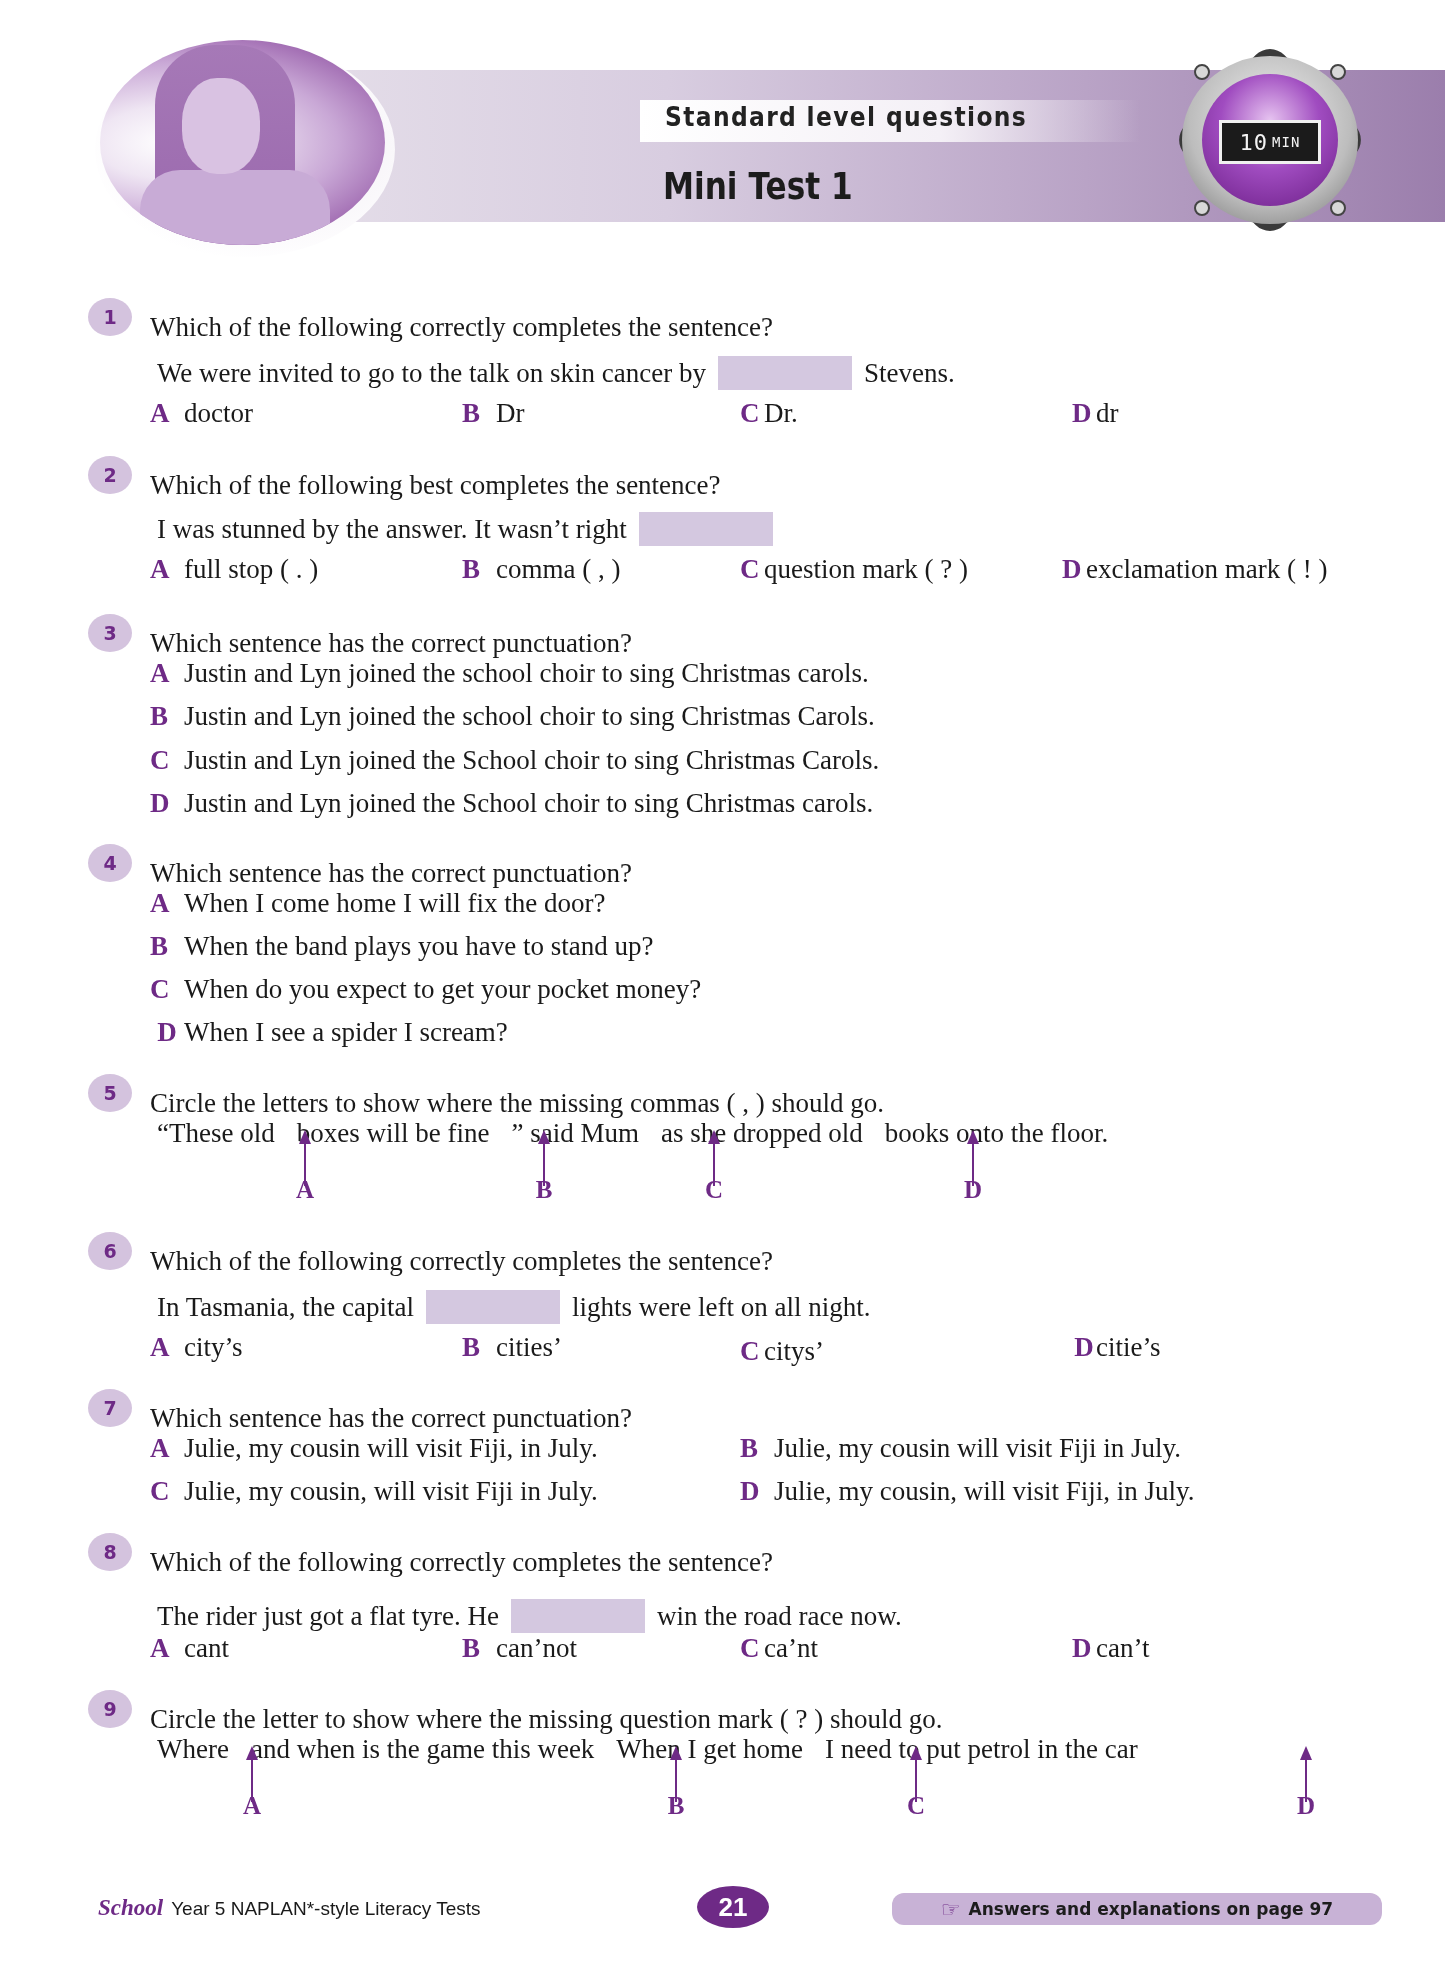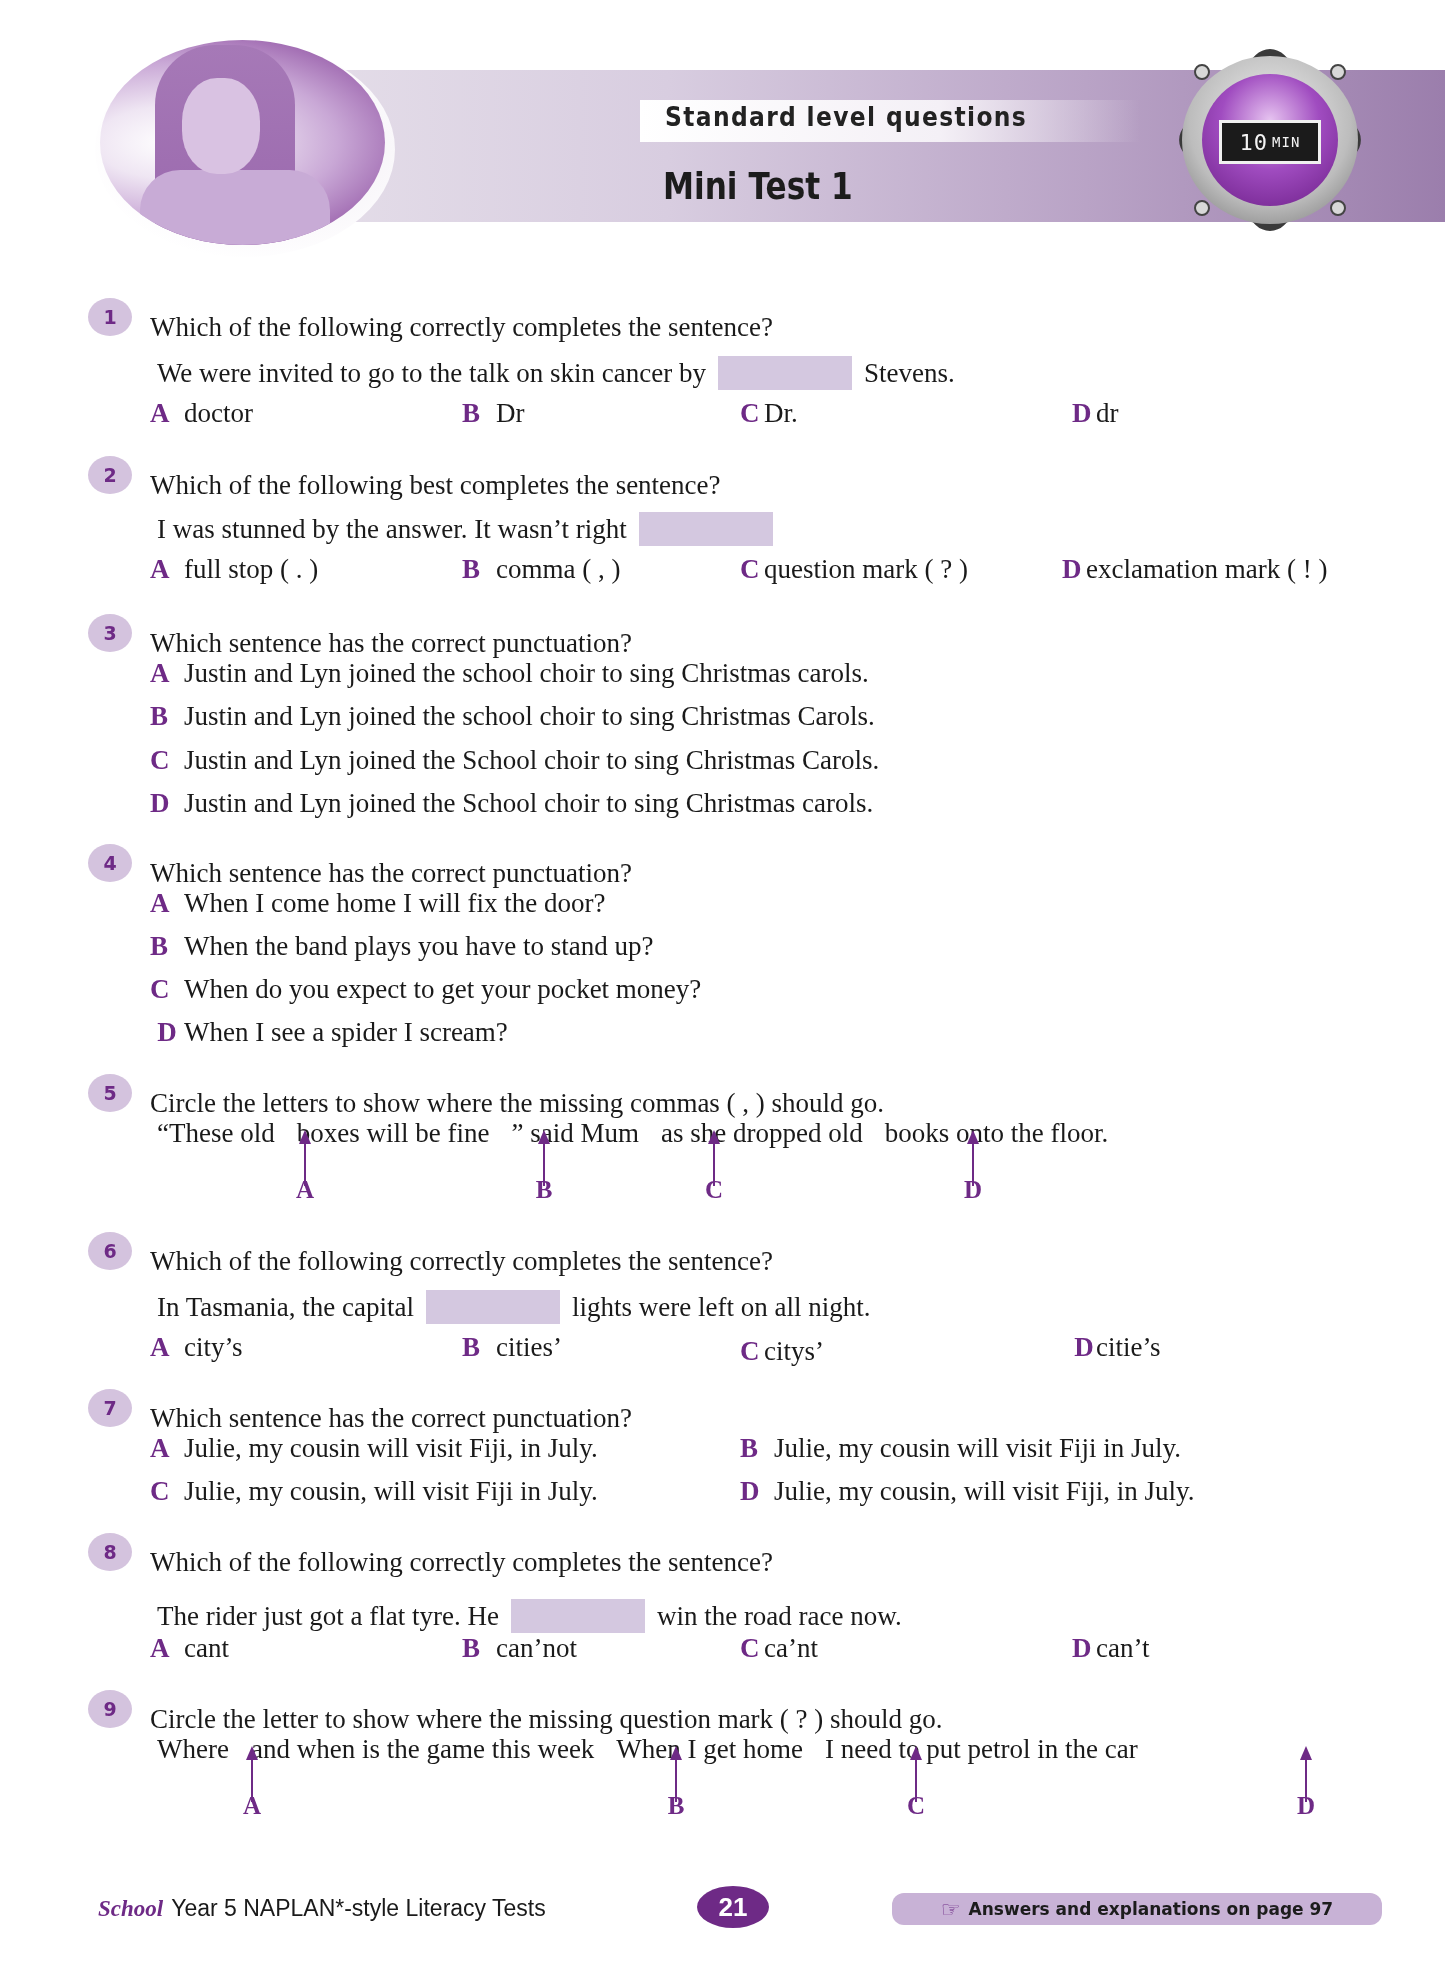--- a/index.html
+++ b/index.html
@@ -94,21 +94,21 @@
 
   .arrow { position: absolute; width: 12px; }
   .arrow .head { position: absolute; left: 0; top: 0; width: 0; height: 0;
     border-left: 6px solid transparent; border-right: 6px solid transparent; border-bottom: 14px solid #6e2a86; }
   .arrow .shaft { position: absolute; left: 5px; top: 12px; width: 2px; background: #6e2a86; }
   .alabel { position: absolute; color: #6e2a86; font-weight: bold; font-size: 25px; transform: translateX(-50%); }
 
   
   .footer-left { position: absolute; left: 98px; top: 1895px; white-space: nowrap; }
   .footer-left .brand { font-family: "Liberation Serif", serif; font-style: italic; font-weight: bold; font-size: 23px; color: #6e2a86; }
-  .footer-left .book { font-family: "Liberation Sans", sans-serif; font-size: 23px; color: #1a1a1a; margin-left: 8px; }
+  .footer-left .book { font-family: "Liberation Sans", sans-serif; font-size: 19px; color: #1a1a1a; margin-left: 8px; }
   .page-num {
     position: absolute; left: 697px; top: 1886px; width: 72px; height: 42px; border-radius: 50%;
     background: #6e2a86; color: #ffffff; font-family: "Liberation Sans", sans-serif; font-weight: bold; font-size: 26px;
     display: flex; align-items: center; justify-content: center;
   }
   .answers-bar {
     position: absolute; left: 892px; top: 1893px; width: 490px; height: 32px; border-radius: 12px;
     background: #c8b2d6; display: flex; align-items: center; justify-content: center; gap: 8px;
     font-family: "DejaVu Sans", sans-serif; font-weight: bold; font-size: 17px; color: #1c1c1c;
   }

